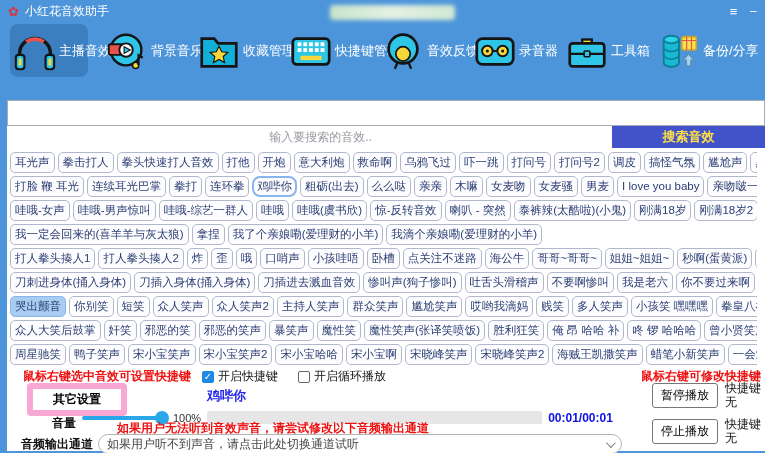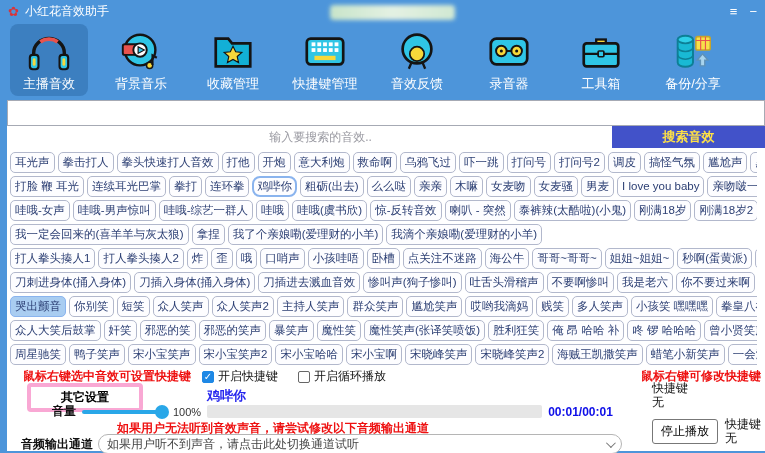--- a/index.html
+++ b/index.html
@@ -10,21 +10,21 @@
   }
   
   .titlebar { height:22px; display:flex; align-items:center; padding:0 8px; gap:6px; color:#fff; font-size:12px; position:relative; }
   .flower { color:#d8343a; font-size:13px; line-height:1; }
   .censor { position:absolute; left:330px; top:5px; width:125px; height:15px; border-radius:4px;
     background:linear-gradient(90deg,#cfe9c9,#ecf6e4,#d8edd2); filter:blur(2px); opacity:.95; }
   .wincontrols { margin-left:auto; display:flex; gap:12px; font-size:13px; }
   .wincontrols span { cursor:default; }
   
   .toolbar { height:78px; display:flex; align-items:flex-start; padding:2px 0 0 10px; gap:14px; }
-  .tool-item { width:78px; display:flex; flex-direction:column; align-items:center; gap:1px; color:#fff; font-size:13px; padding:3px 2px; border-radius:8px; }
+  .tool-item { width:78px; display:flex; flex-direction:row; align-items:center; gap:1px; color:#fff; font-size:13px; padding:3px 2px; border-radius:8px; }
   .tool-item.active { background:#3c7fc0; }
   .tool-icon { height:47px; display:flex; align-items:center; justify-content:center; }
   .tool-label { white-space:nowrap; }
   
   .content { position:absolute; top:100px; left:7px; right:0; bottom:2px; background:#fff; display:flex; flex-direction:column; }
   
   .tabs { height:26px; display:flex; border:1px solid #a6aab4; }
   .tab { flex:1; text-align:center; line-height:24px; font-size:13px; font-weight:600; color:#1d2840; background:#fff; border-right:1px solid #a6aab4; cursor:default;margin-top:26px; }
   .tab:last-child { border-right:none; }
   .tab.active { background:#e7e9ef; box-shadow:inset 0 0 0 1px #80848e; }
@@ -41,24 +41,24 @@
   .sound-btn.hl-fill { background:#a9cdf1; border-color:#8ab4ee; }
   
   .footer { height:85px; position:relative; font-size:12px; }
   .tip { position:absolute; top:2px; color:#ee1111; font-weight:bold;margin-left:12px; }
   .tip-left { left:4px; }
   .tip-right { right:4px; }
   .cb-group { position:absolute; left:195px; top:2px; display:flex; gap:20px; }
   .cb { display:flex; align-items:center; gap:4px; color:#111; cursor:pointer; }
   .cb-box { width:12px; height:12px; border:1px solid #666; background:#fff; display:inline-flex; align-items:center; justify-content:center; font-size:10px; color:#fff; border-radius:2px; }
   .cb-box.checked { background:#1e88e5; border-color:#1e88e5; }
-  .other-settings { position:absolute; left:20px; top:17px; background:#fff; border:4px solid #f9a8d4; border-radius:4px; padding:2px 30px; font-size:12px; font-weight:600; cursor:pointer; }
+  .other-settings { position:absolute; left:20px; top:17px; background:#fff; border:6px solid #f9a8d4; border-radius:4px; padding:2px 20px; font-size:12px; font-weight:600; cursor:pointer; }
   .now-playing { position:absolute; left:200px; top:21px; color:#2626ee; font-weight:bold; font-size:13px; }
   .volume-row { position:absolute; left:45px; top:37px; display:flex; align-items:center; gap:6px; }
-  .vol-label { color:#111; font-weight:600; }
+  .vol-label { color:#111; font-weight:600;margin-top:12px; }
   .slider { position:relative; width:85px; height:14px; cursor:pointer; }
   .slider-track { position:absolute; left:0; right:0; top:5px; height:4px; background:#29a7e8; border-radius:2px; }
   .slider-thumb { position:absolute; right:-2px; top:0; width:14px; height:14px; border-radius:50%; background:#29a7e8; }
   .vol-value { font-size:11px; color:#333; }
   .progress { width:335px; height:13px; background:#e6e6e6; border-radius:2px; cursor:pointer; }
   .time { color:#0f0fe8; font-weight:bold; }
   .notice { position:absolute; left:110px; top:54px; color:#ee1111; font-weight:bold; }
   .channel-row { position:absolute; left:14px; top:68px; display:flex; align-items:center; gap:5px; }
   .channel-label { color:#111; font-weight:600; }
   .select-box { width:524px; height:20px; border:1px solid #b5b5b5; border-radius:10px; background:#fff; display:flex; align-items:center; padding:0 8px; color:#444; cursor:pointer; }
@@ -356,20 +356,21 @@
 
     <div class="channel-row">
       <span class="channel-label">音频输出通道</span>
       <div class="select-box">
         <span>如果用户听不到声音，请点击此处切换通道试听</span>
         <span class="chev"></span>
       </div>
     </div>
 
     <div class="play-group pg-pause">
+      <button class="ctl-btn">暂停播放</button>
       <div class="hotkey">
         <div>快捷键</div>
           <div>无</div>
       </div>
     </div>
     <div class="play-group pg-stop">
       <button class="ctl-btn">停止播放</button>
       <div class="hotkey">
         <div>快捷键</div>
           <div>无</div>

